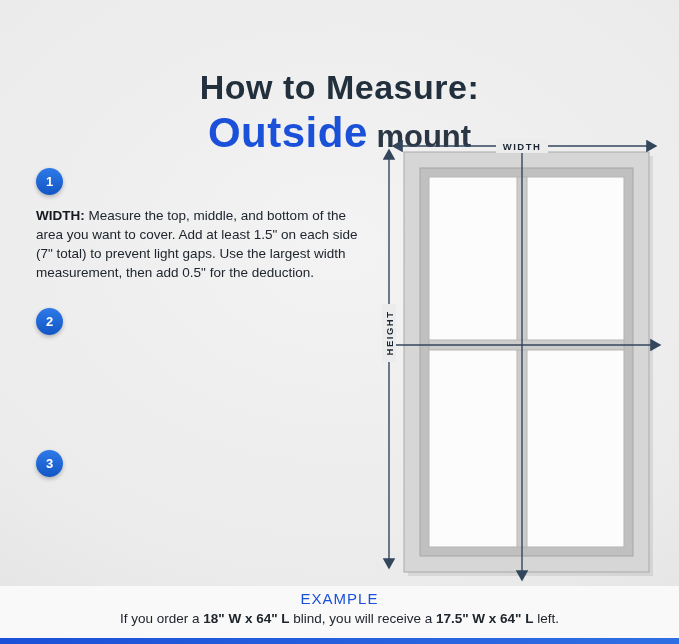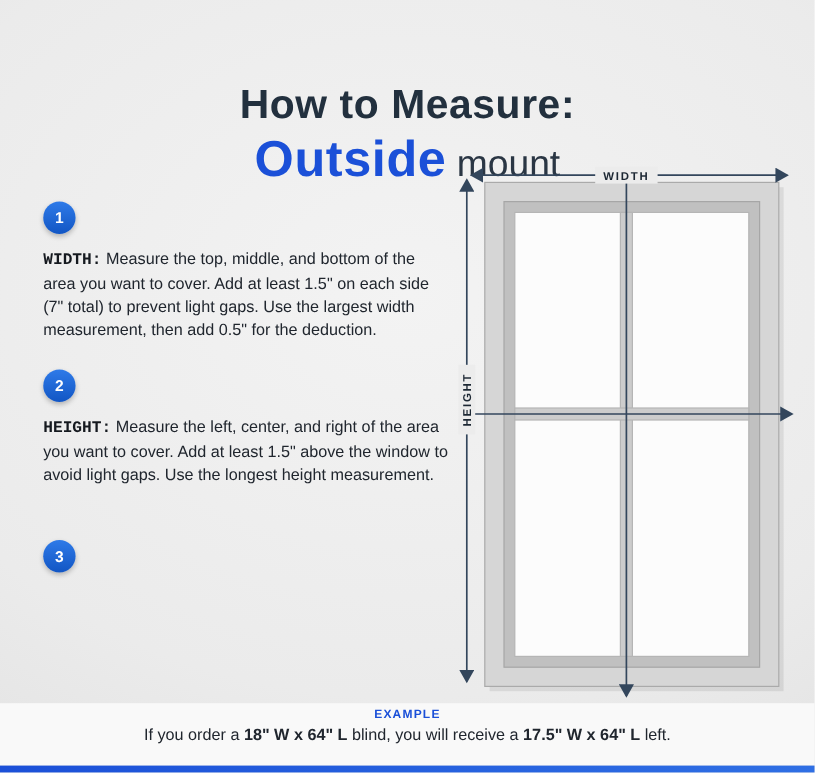--- a/index.html
+++ b/index.html
@@ -7,41 +7,41 @@
   body { font-family:"Liberation Sans", sans-serif; }
   .page {
     position:relative; width:679px; height:644px; overflow:hidden;
     background: radial-gradient(120% 95% at 50% 38%, #f3f3f3 0%, #ebebeb 55%, #dcdcdc 100%);
   }
   
   .header { position:absolute; top:22px; left:0; width:100%; text-align:center; }
   .title-line1 { font-size:34px; font-weight:bold; color:#22303e; letter-spacing:.5px;margin-top:46px; }
   .title-line2 { margin-top:2px; }
   .title-accent { font-size:42px; font-weight:bold; color:#1b50d8; letter-spacing:.5px;text-align:right; }
-  .title-rest { font-size:31px; font-weight:normal; color:#2a3temporal644;margin-top:48px; }
+  .title-rest { font-size:31px; font-weight:bold; color:#2a3temporal644;margin-top:48px; }
   .title-rest { color:#2a3644; }
   
   .steps { position:absolute; left:36px; top:0; width:338px; }
   .step { position:absolute; left:0; width:338px; }
   .badge {
     width:27px; height:27px; border-radius:50%;
     background:linear-gradient(180deg,#2e7ae8,#1256c4);
     color:#fff; font-size:13px; font-weight:bold;
     display:flex; align-items:center; justify-content:center;
     box-shadow:0 2px 4px rgba(0,0,0,.25);
     margin-bottom:11px;
   }
   .step-text { font-size:13.5px; line-height:1.42; color:#20262e; }
-  .step-text strong { font-weight:bold; color:#15191f;font-family:Liberation Mono, monospace; }
+  .step-text strong { font-weight:bold; color:#15191f; }
   
   .diagram { position:absolute; left:374px; top:130px; width:298px; height:462px; }
   
   .footer { position:absolute; left:0; right:0; bottom:6px; height:52px;
             background:#f9f9f9; text-align:center; padding-top:4px; }
-  .example-heading { font-size:10px; font-weight:bold; color:#1b50d8; letter-spacing:1px; }
+  .example-heading { font-size:15px; font-weight:normal; color:#1b50d8; letter-spacing:1px; }
   .example-text { font-size:13.5px; color:#20262e; margin-top:4px; }
   .example-text b { font-weight:bold; }
   .bottom-bar { position:absolute; left:0; right:0; bottom:0; height:6px;
                 background:linear-gradient(90deg,#1b50d8,#2f6fe4); }
 </style>
 </head>
 <body>
 
 <div class="page">
 
@@ -50,21 +50,20 @@
     <div class="title-line2"><span class="title-accent">Outside</span><span class="title-rest"> mount</span></div>
   </div>
 
   <div class="steps">
     <div class="step" style="top:168px">
       <div class="badge">1</div>
       <p class="step-text"><strong>WIDTH:</strong> <span>Measure the top, middle, and bottom of the area you want to cover. Add at least 1.5" on each side (7" total) to prevent light gaps. Use the largest width measurement, then add 0.5" for the deduction.</span></p>
     </div>
     <div class="step" style="top:308px">
       <div class="badge">2</div>
-      <p class="step-text"><strong>HEIGHT:</strong> <span>Measure the left, center, and right of the area you want to cover. Add at least 1.5" above the window to avoid light gaps. Use the longest height measurement.</span></p>
     </div>
     <div class="step" style="top:450px">
       <div class="badge">3</div>
     </div>
   </div>
 
   <div class="diagram">
     <svg width="298" height="462" viewBox="0 0 298 462">
       <defs>
         <marker id="arrE" markerWidth="9" markerHeight="9" refX="7" refY="4.5" orient="auto-start-reverse">

